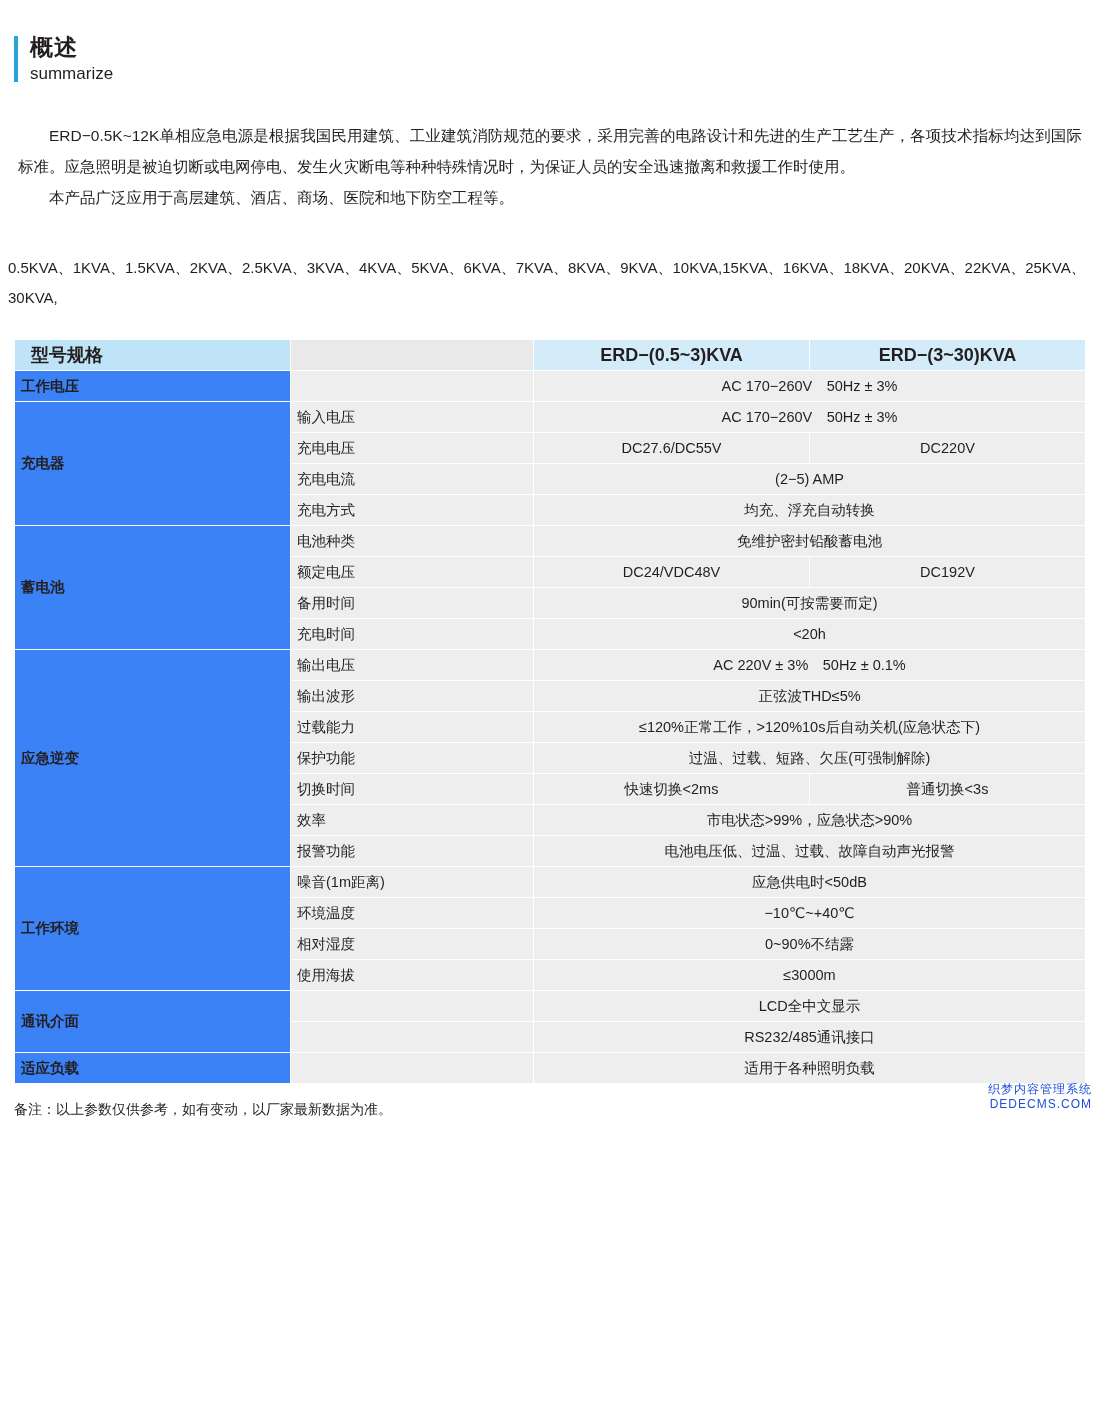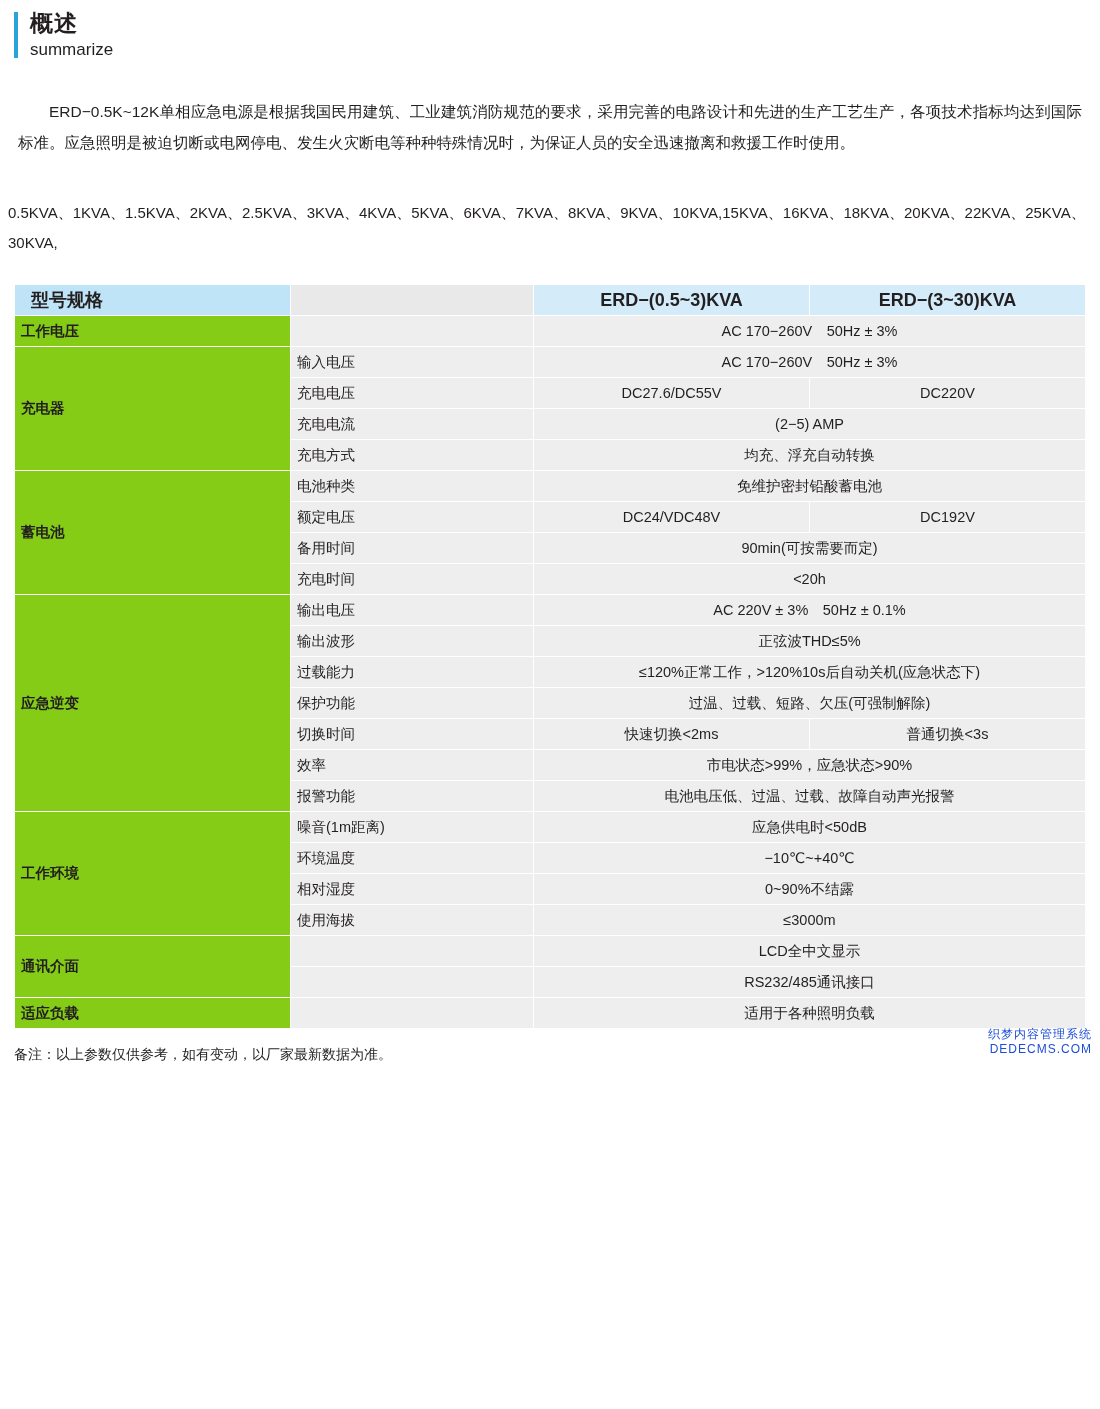--- a/index.html
+++ b/index.html
@@ -10,21 +10,21 @@
     width: 1100px;
     min-height: 1409px;
     background: #ffffff;
     font-family: "Liberation Sans", "DejaVu Sans", sans-serif;
     color: #231f20;
     position: relative;
   }
   .page {
     width: 1100px;
     position: relative;
-    padding-top: 8px;
+    padding-top: 32px;
     box-sizing: border-box;
   }
 
   
   .section-head {
     position: relative;
     padding-left: 22px;
     margin: 0 0 0 8px;
   }
   .section-head .bar {
@@ -81,21 +81,21 @@
     font-size: 14.5px;
   }
   table.tech td {
     border: 1px solid #ffffff;
     padding: 0 6px;
     height: 30px;
     vertical-align: middle;
     color: #231f20;
   }
   td.cat {
-    background: #84cc16;
+    background: #3b82f6;
     font-weight: bold;
     text-align: left;
     padding-left: 16px;
     width: 160px;
   }
   td.sub {
     background: #eeeeee;
     width: 230px;
   }
   td.val {
@@ -143,20 +143,21 @@
 <div class="page">
 
   <div class="section-head">
     <span class="bar"></span>
     <div class="cn">概述</div>
     <div class="en">summarize</div>
   </div>
 
   <div class="overview">
     <p>ERD−0.5K~12K单相应急电源是根据我国民用建筑、工业建筑消防规范的要求，采用完善的电路设计和先进的生产工艺生产，各项技术指标均达到国际标准。应急照明是被迫切断或电网停电、发生火灾断电等种种特殊情况时，为保证人员的安全迅速撤离和救援工作时使用。</p>
+    <p>本产品广泛应用于高层建筑、酒店、商场、医院和地下防空工程等。</p>
   </div>
 
 
   <div class="speclist">0.5KVA、1KVA、1.5KVA、2KVA、2.5KVA、3KVA、4KVA、5KVA、6KVA、7KVA、8KVA、9KVA、10KVA,15KVA、16KVA、18KVA、20KVA、22KVA、25KVA、30KVA,</div>
 
 
   <div class="tech-wrap">
     <table class="tech">
       <tbody id="tech-body">
           <tr>

